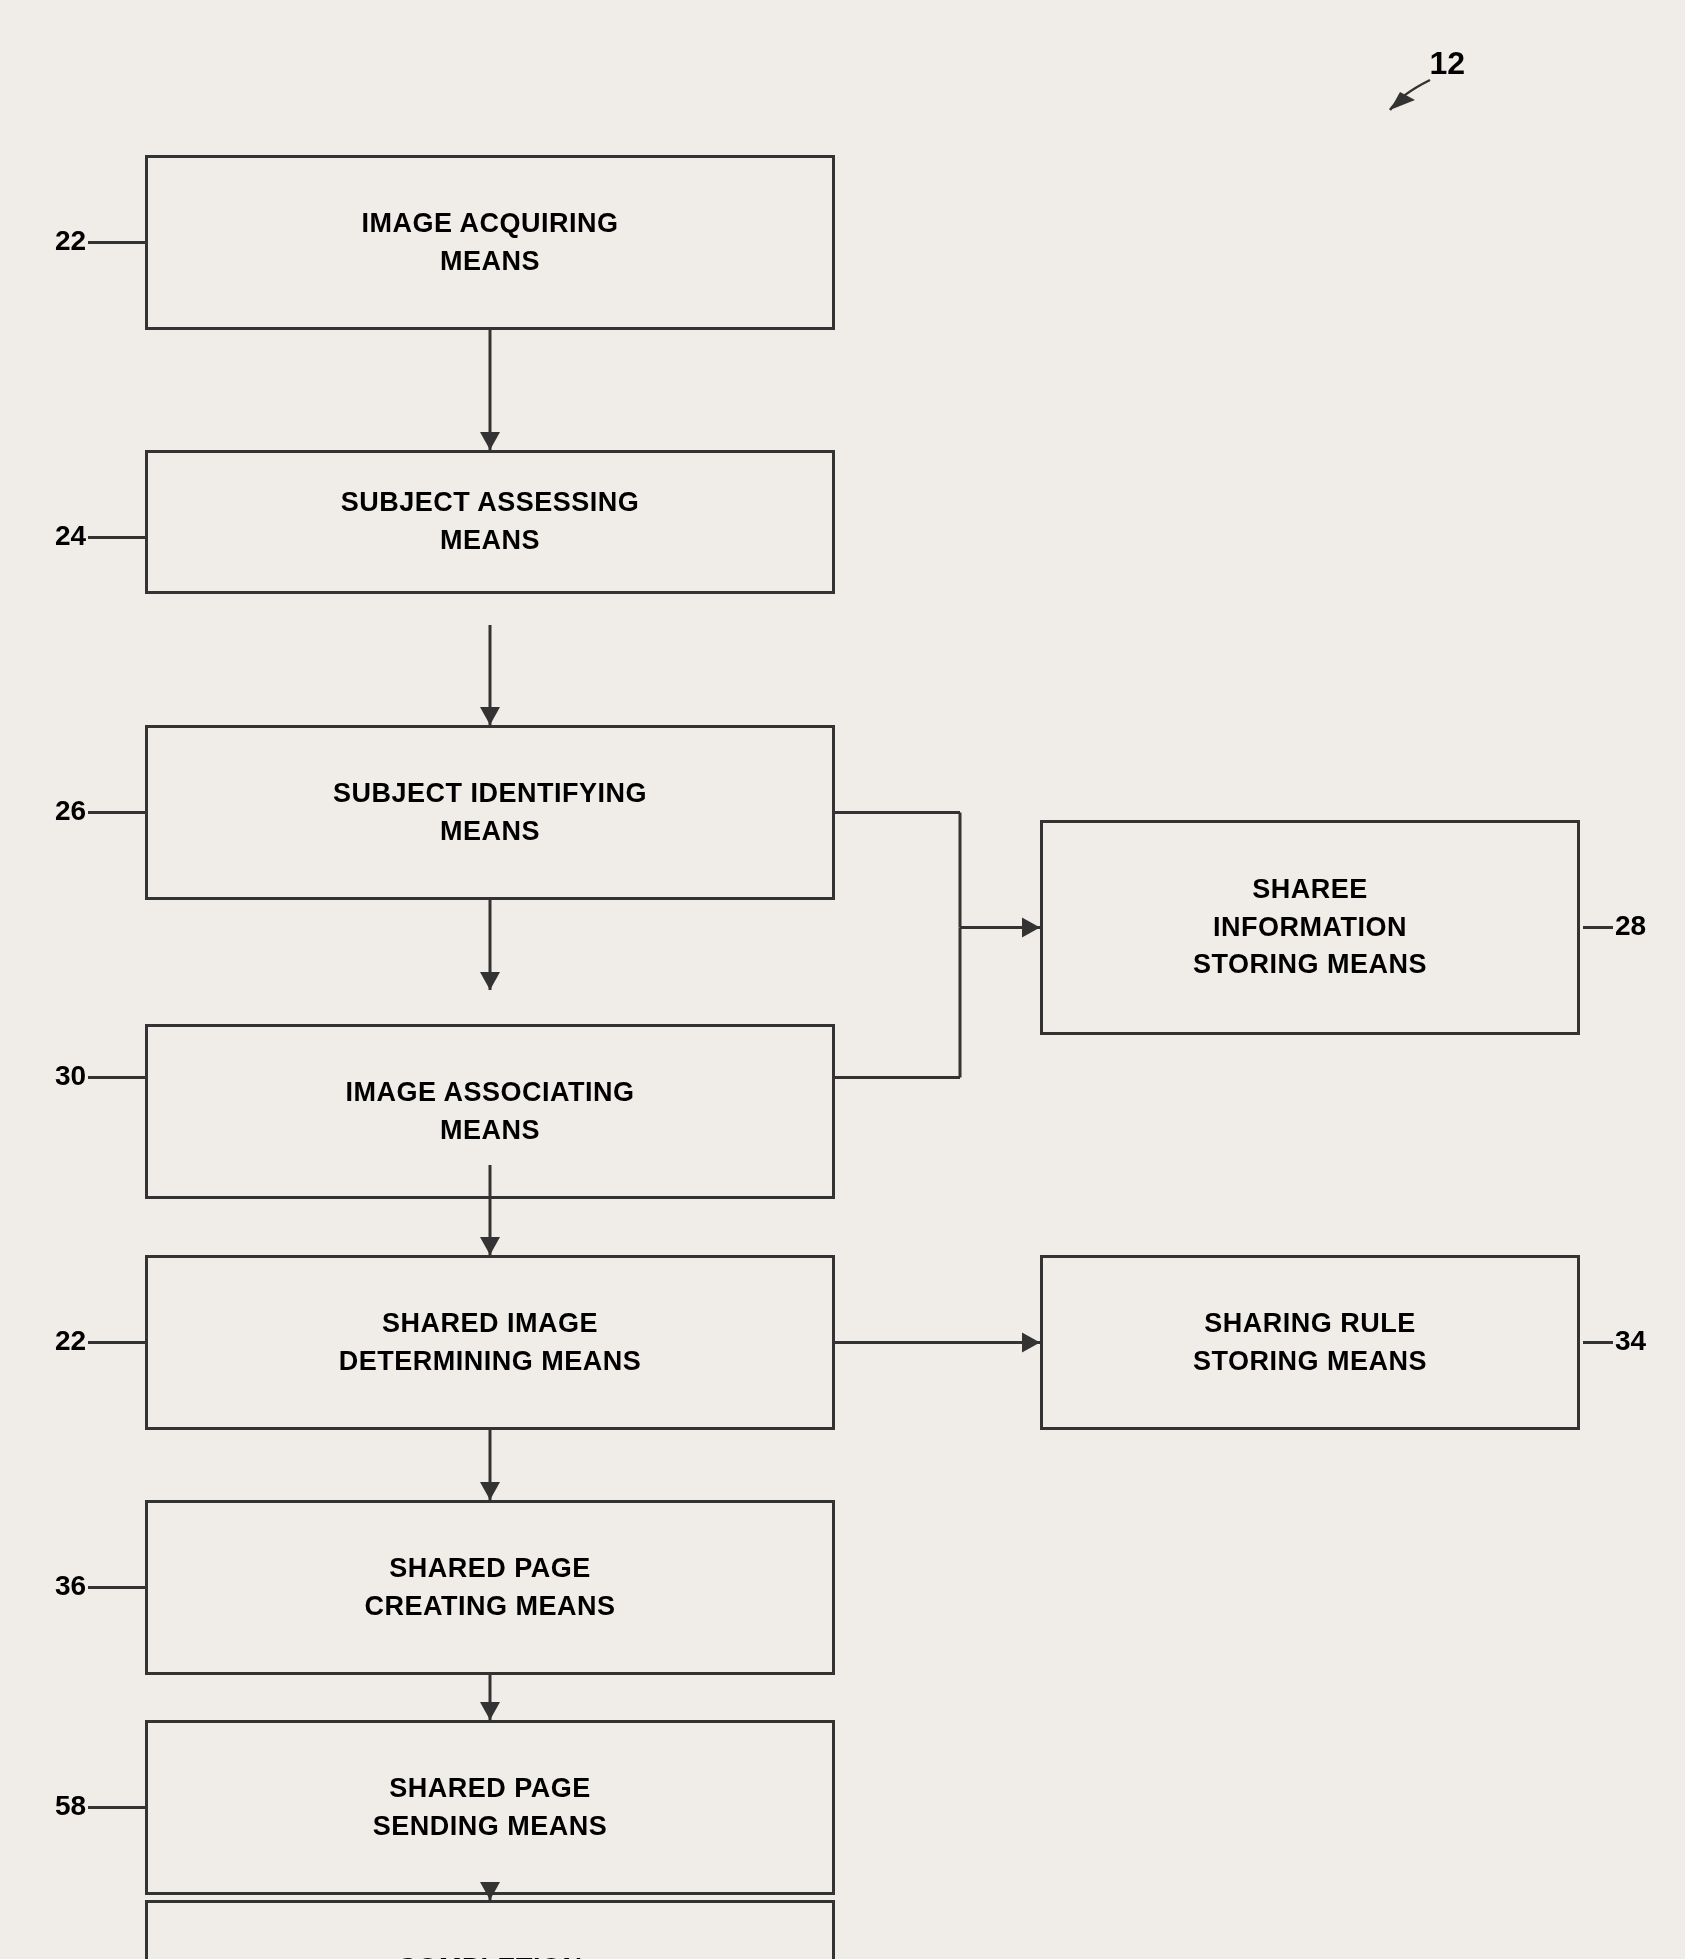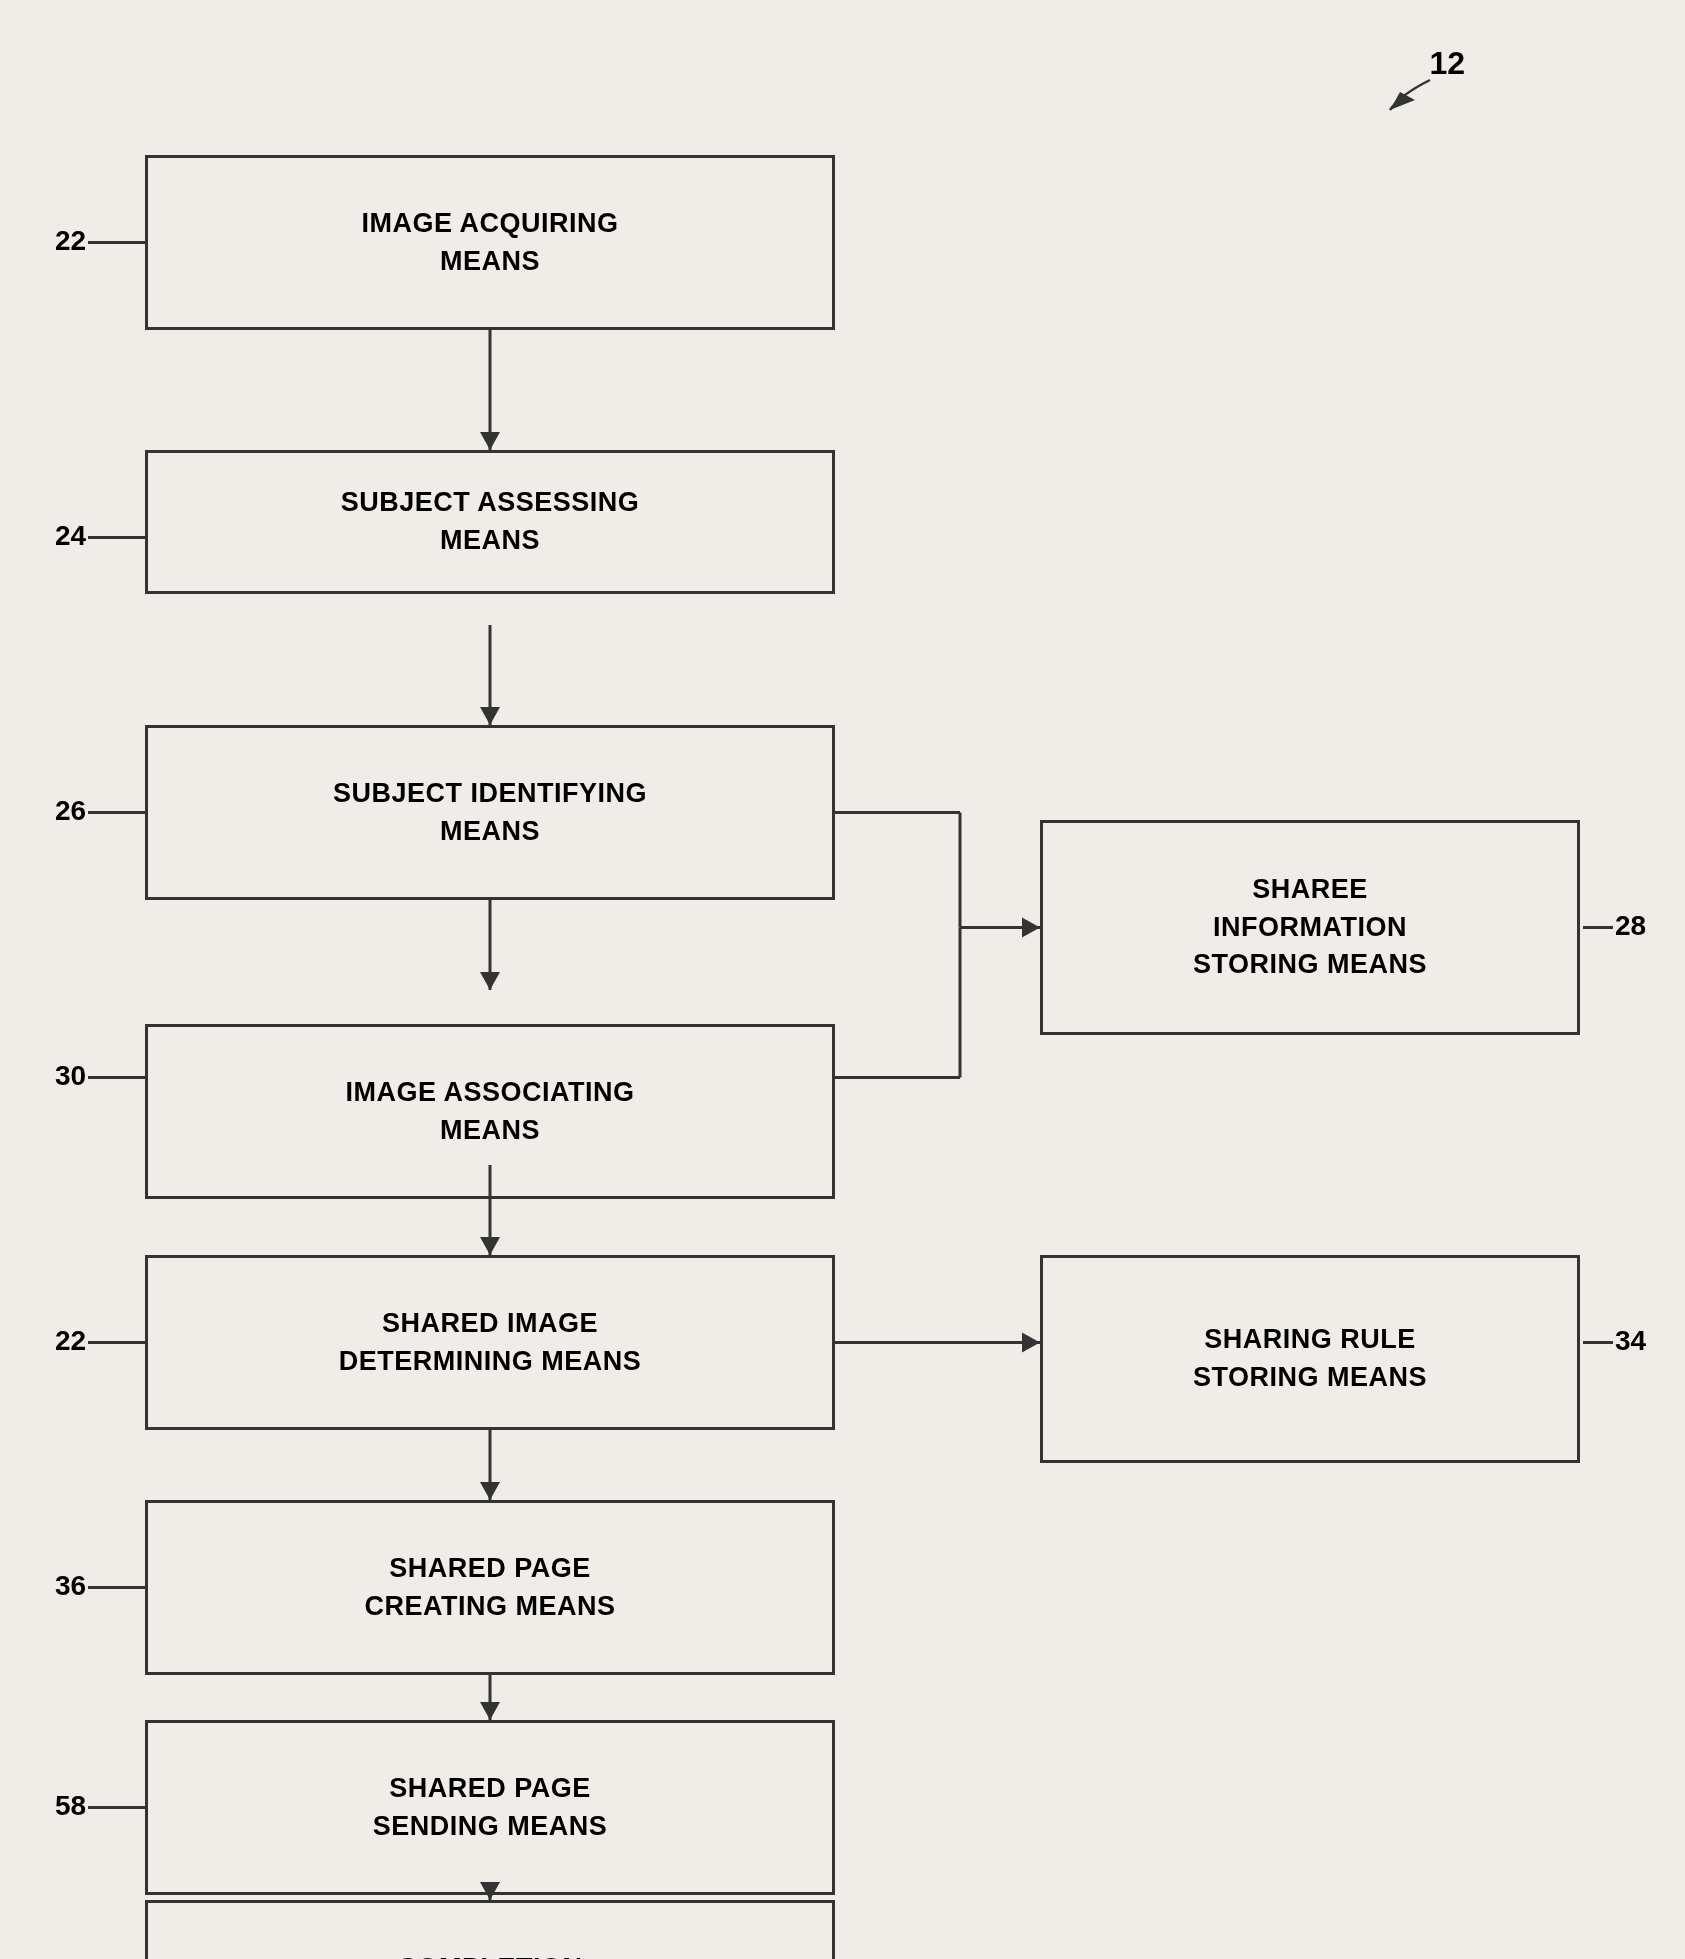--- a/index.html
+++ b/index.html
@@ -42,21 +42,21 @@
     <div style="position: absolute; left: 145px; top: 1500px; width: 690px; height: 175px; background: rgb(240, 237, 232); border: 3px solid rgb(51, 51, 51); display: flex; align-items: center; justify-content: center; text-align: center; font-size: 27px; font-weight: bold; letter-spacing: 0.5px; line-height: 1.4;">SHARED PAGE<br>CREATING MEANS</div>
     <div style="position: absolute; left: 55px; top: 1569.5px; font-size: 28px; font-weight: bold; font-family: Arial, sans-serif;">36</div>
     <div style="position: absolute; left: 88px; top: 1585.5px; width: 57px; height: 3px; background: rgb(51, 51, 51);"></div>
     <div style="position: absolute; left: 145px; top: 1720px; width: 690px; height: 175px; background: rgb(240, 237, 232); border: 3px solid rgb(51, 51, 51); display: flex; align-items: center; justify-content: center; text-align: center; font-size: 27px; font-weight: bold; letter-spacing: 0.5px; line-height: 1.4;">SHARED PAGE<br>SENDING MEANS</div>
     <div style="position: absolute; left: 55px; top: 1789.5px; font-size: 28px; font-weight: bold; font-family: Arial, sans-serif;">58</div>
     <div style="position: absolute; left: 88px; top: 1805.5px; width: 57px; height: 3px; background: rgb(51, 51, 51);"></div>
     <div style="position: absolute; left: 145px; top: 1900px; width: 690px; height: 175px; background: rgb(240, 237, 232); border: 3px solid rgb(51, 51, 51); display: flex; align-items: center; justify-content: center; text-align: center; font-size: 27px; font-weight: bold; letter-spacing: 0.5px; line-height: 1.4;">COMPLETION<br>REPORTING MEANS</div>
     <div style="position: absolute; left: 1040px; top: 820px; width: 540px; height: 215px; background: rgb(240, 237, 232); border: 3px solid rgb(51, 51, 51); display: flex; align-items: center; justify-content: center; text-align: center; font-size: 27px; font-weight: bold; letter-spacing: 0.5px; line-height: 1.4;">SHAREE<br>INFORMATION<br>STORING MEANS</div>
     <div style="position: absolute; left: 1615px; top: 909.5px; font-size: 28px; font-weight: bold; font-family: Arial, sans-serif;">28</div>
     <div style="position: absolute; left: 1583px; top: 925.5px; width: 30px; height: 3px; background: rgb(51, 51, 51);"></div>
-    <div style="position: absolute; left: 1040px; top: 1255px; width: 540px; height: 208px; background: rgb(240, 237, 232); border: 3px solid rgb(51, 51, 51); display: flex; align-items: center; justify-content: center; text-align: center; font-size: 27px; font-weight: bold; letter-spacing: 0.5px; line-height: 1.4;">SHARING RULE<br>STORING MEANS</div>
+    <div style="position: absolute; left: 1040px; top: 1255px; width: 540px; height: 175px; background: rgb(240, 237, 232); border: 3px solid rgb(51, 51, 51); display: flex; align-items: center; justify-content: center; text-align: center; font-size: 27px; font-weight: bold; letter-spacing: 0.5px; line-height: 1.4;">SHARING RULE<br>STORING MEANS</div>
     <div style="position: absolute; left: 1615px; top: 1324.5px; font-size: 28px; font-weight: bold; font-family: Arial, sans-serif;">34</div>
     <div style="position: absolute; left: 1583px; top: 1340.5px; width: 30px; height: 3px; background: rgb(51, 51, 51);"></div>
     <div style="position: absolute; right: 220px; top: 45px; font-size: 32px; font-weight: bold; font-family: Arial, sans-serif;">12</div>
     <svg style="position: absolute; top: 0px; left: 0px; width: 100%; height: 100%; pointer-events: none;">
       <line x1="490" y1="330" x2="490" y2="450" stroke="#333" stroke-width="3"></line>
       <polygon points="490,450 480,432 500,432" fill="#333"></polygon>
       <line x1="490" y1="625" x2="490" y2="725" stroke="#333" stroke-width="3"></line>
       <polygon points="490,725 480,707 500,707" fill="#333"></polygon>
       <line x1="490" y1="900" x2="490" y2="990" stroke="#333" stroke-width="3"></line>
       <polygon points="490,990 480,972 500,972" fill="#333"></polygon>

